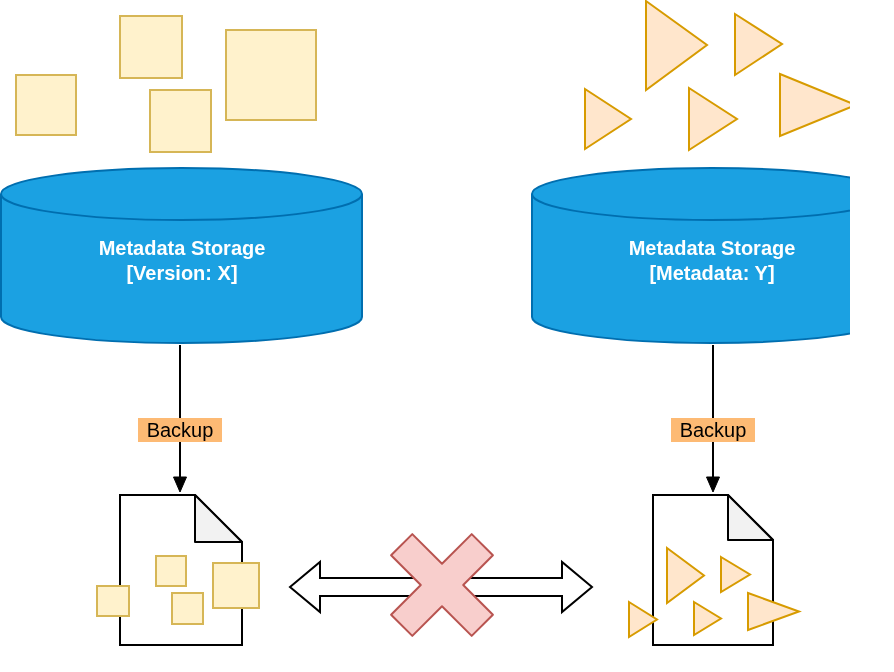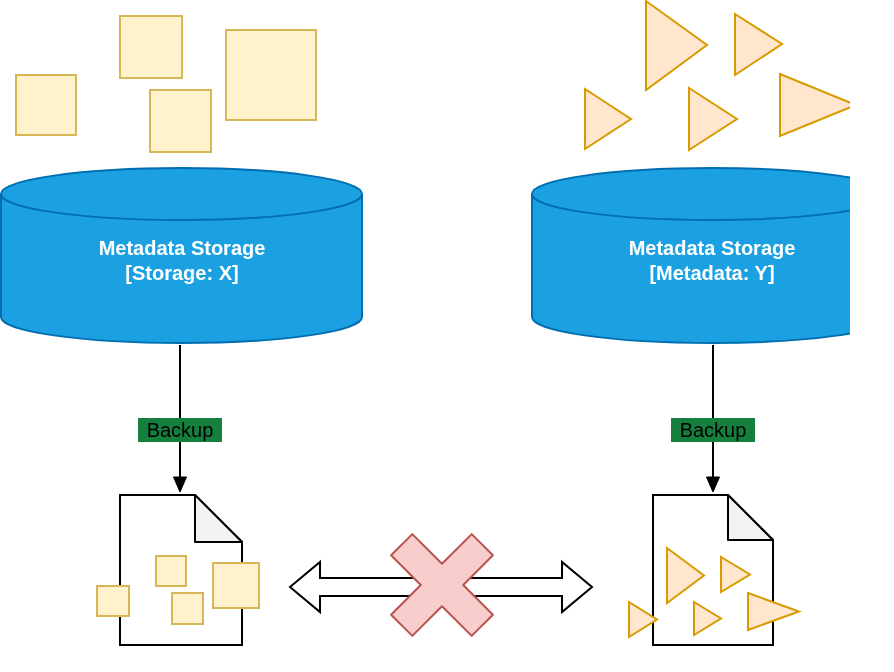--- a/index.html
+++ b/index.html
@@ -34,21 +34,21 @@
     top: 236px;
   }
   .cyl-label.left  { left: 22px; }
   .cyl-label.right { left: 552px; }
 
   .backup-label {
     position: absolute;
     top: 418px;
     width: 84px;
     text-align: center;
-    background: #15803d;
+    background: #fdba74;
     color: #000000;
     font-size: 20px;
     line-height: 24px;
   }
   .backup-label.left  { left: 138px; }
   .backup-label.right { left: 671px; }
 </style>
 </head>
 <body>
 
@@ -111,21 +111,21 @@
     </g>
 
     <g>
       <polygon class="dblarrow" points="290,587 320,562 320,578 562,578 562,562 592,587 562,612 562,596 320,596 320,612"></polygon>
       <polygon class="cross" points="-57,-15 -15,-15 -15,-57 15,-57 15,-15 57,-15 57,15 15,15 15,57 -15,57 -15,15 -57,15" transform="translate(442,585) rotate(45)"></polygon>
     </g>
   </svg>
 
   <div class="cyl-label left">
     <div>Metadata Storage</div>
-    <div>[Storage: X]</div>
+    <div>[Version: X]</div>
   </div>
 
   <div class="cyl-label right">
     <div>Metadata Storage</div>
     <div>[Metadata: Y]</div>
   </div>
 
   <div class="backup-label left">Backup</div>
 
   <div class="backup-label right">Backup</div>

